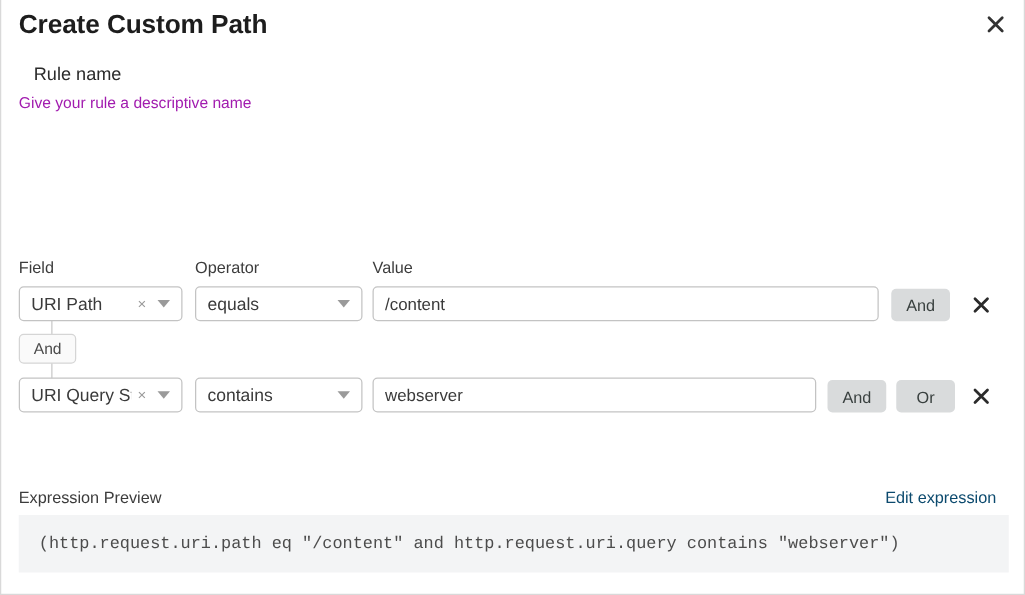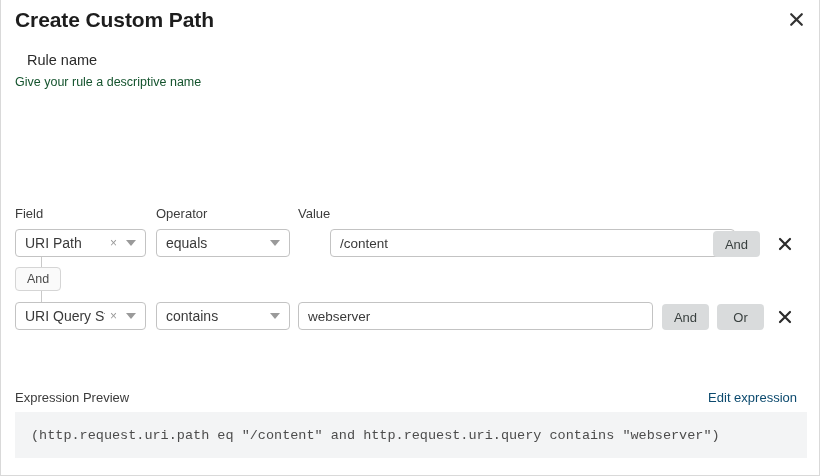--- a/index.html
+++ b/index.html
@@ -50,21 +50,21 @@
 
   
   .sec-label {
     position: absolute;
     font-size: 14.5px;
     color: #2b2b2b;
   }
   .sec-sub {
     position: absolute;
     font-size: 12.5px;
-    color: #14532d;
+    color: #a21caf;
   }
   .text-input {
     position: absolute;
     box-sizing: border-box;
     height: 28px;
     border: 1px solid #c3c3c3;
     border-radius: 4px;
     background: #fff;
     font-family: "Liberation Sans", sans-serif;
     font-size: 13.5px;
@@ -244,21 +244,21 @@
     <span class="sel-value">URI Path</span>
     <span class="sel-clear">×</span>
     <span class="caret"></span>
   </div>
 
   <div class="select" style="left:155px; top:229px; width:134px;">
     <span class="sel-value">equals</span>
     <span class="caret"></span>
   </div>
 
-  <input class="text-input" style="left: 297px; top: 229px; width: 405px; margin-left: 32px;" value="/content">
+  <input class="text-input" style="left: 297px; top: 229px; width: 405px;" value="/content">
 
   <div class="logic-btn" style="left:712px; top:231px; width:47px;">And</div>
 
   <button class="row-del" style="left:774px; top:234px;">
     <svg width="14" height="14" viewBox="0 0 14 14" aria-hidden="true">
       <path d="M2 2 L12 12 M12 2 L2 12" stroke="#2b2b2b" stroke-width="2.2" stroke-linecap="round"></path>
     </svg>
   </button>
 
   <div class="and-chip" style="left:14px; top:267px;">And</div>

